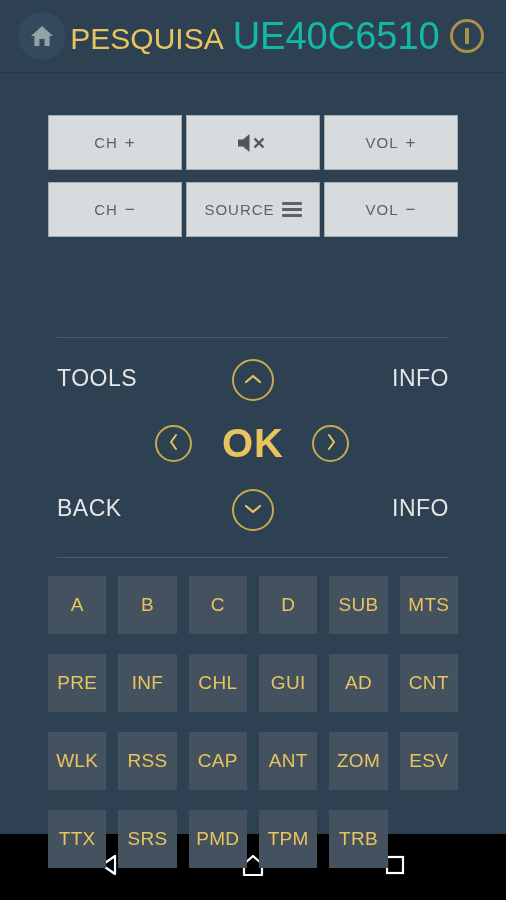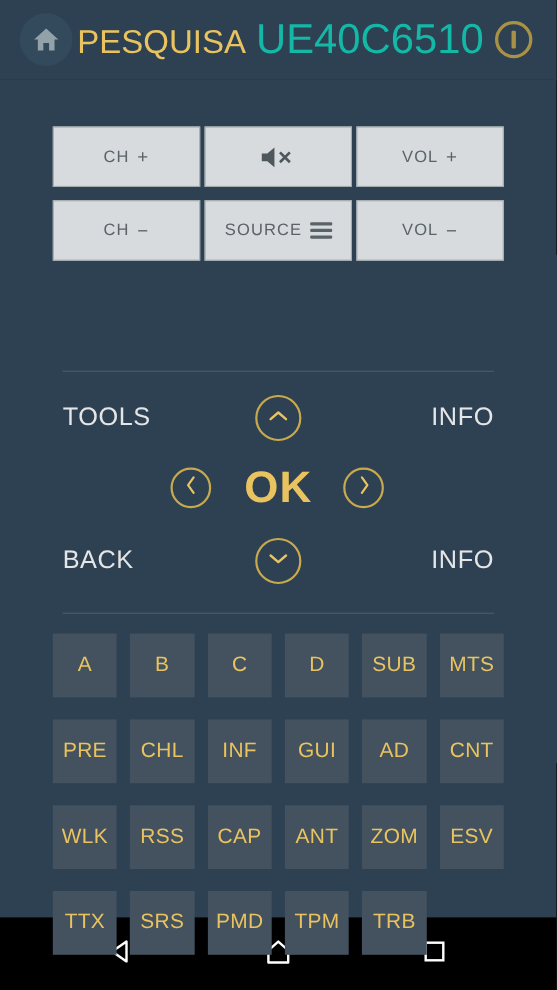--- a/index.html
+++ b/index.html
@@ -347,22 +347,22 @@
     <div class="divider" id="div-bottom"></div>
 
     <div id="grid">
       <div class="key">A</div>
       <div class="key">B</div>
       <div class="key">C</div>
       <div class="key">D</div>
       <div class="key">SUB</div>
       <div class="key">MTS</div>
       <div class="key">PRE</div>
+      <div class="key">INF</div>
       <div class="key">CHL</div>
-      <div class="key">INF</div>
       <div class="key">GUI</div>
       <div class="key">AD</div>
       <div class="key">CNT</div>
       <div class="key">WLK</div>
       <div class="key">RSS</div>
       <div class="key">CAP</div>
       <div class="key">ANT</div>
       <div class="key">ZOM</div>
       <div class="key">ESV</div>
       <div class="key">TTX</div>

